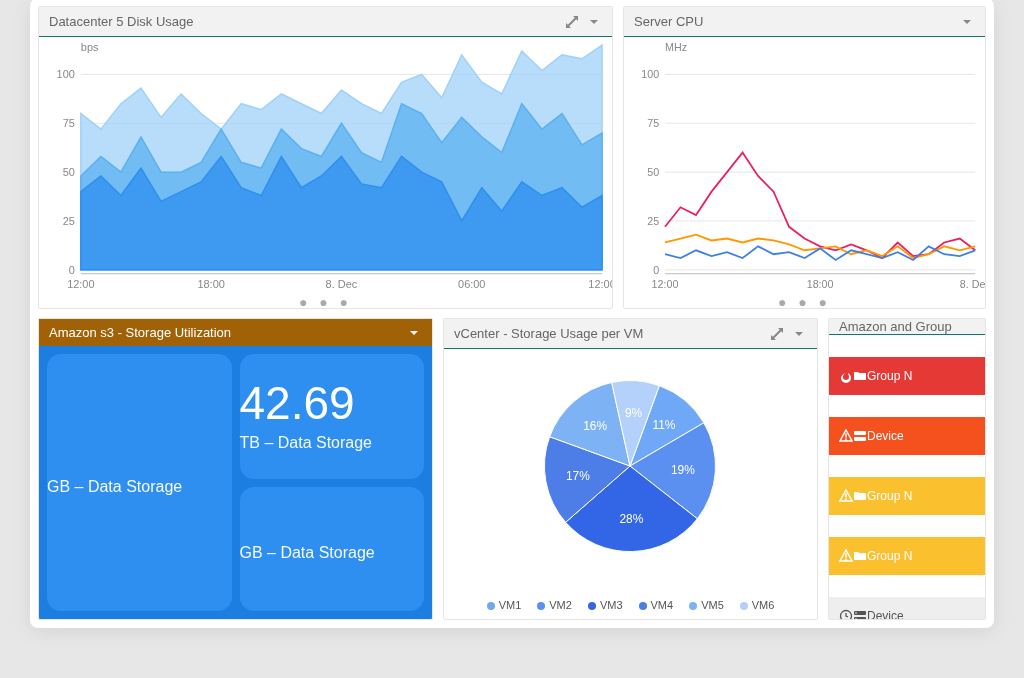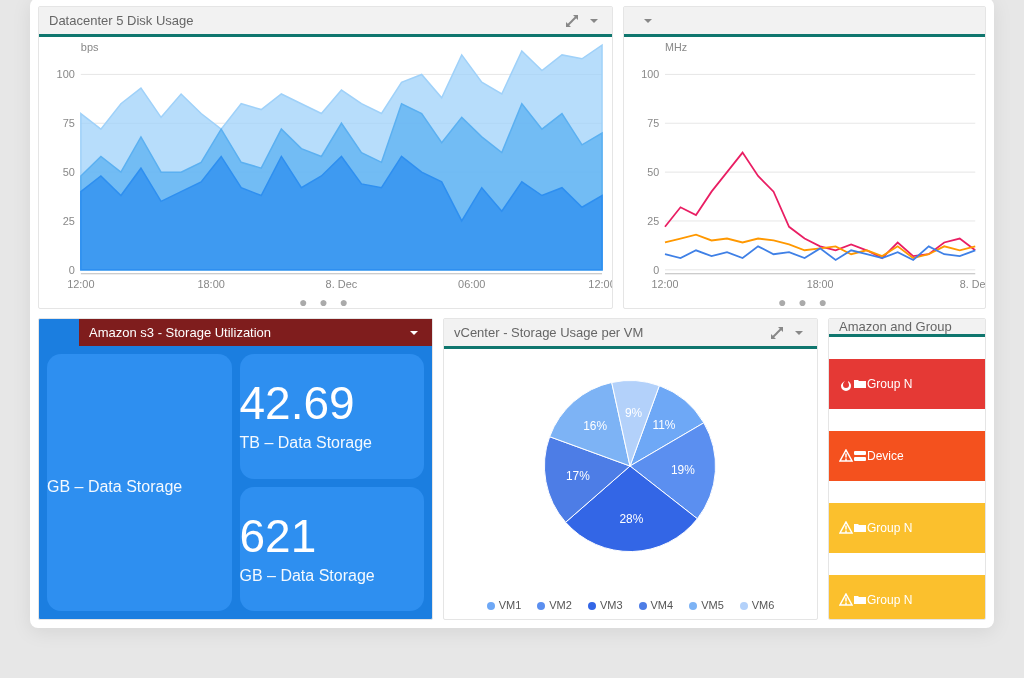--- a/index.html
+++ b/index.html
@@ -1,40 +1,40 @@
 <!DOCTYPE html>
 <html><head>
 <meta charset="utf-8">
 <style>
   * { box-sizing: border-box; margin: 0; padding: 0; }
   body { font-family: -apple-system, "Segoe UI", Arial, sans-serif; background:#e7e7e7; width:1024px; height:678px; overflow:hidden; }
   .dashboard { background:#fff; margin:0 30px 0 30px; padding:8px; border-radius:8px; box-shadow:0 4px 20px rgba(0,0,0,0.08); display:grid; grid-template-columns: 1fr 1fr; grid-template-rows: 302px 302px; gap:10px; position:relative; top:-2px;}
   .panel { background:#fff; border:1px solid #e5e5e5; border-radius:2px; display:flex; flex-direction:column; min-width:0; }
-  .panel-header { height:30px; background:#f2f2f2; display:flex; align-items:center; padding:0 10px; color:#666; font-size:13px; border-bottom:3px solid #0f766e; }
+  .panel-header { height:30px; background:#f2f2f2; display:flex; align-items:center; padding:0 10px; color:#666; font-size:13px; border-bottom:1px solid #0f766e; }
   .panel-header .title { flex:1; white-space:nowrap; overflow:hidden; text-overflow:ellipsis; }
   .panel-header .hdr-icon { width:16px; height:16px; margin-left:6px; fill:#888; cursor:pointer; }
   .panel-body { flex:1; position:relative; }
   .drag-dots { text-align:center; height:14px; color:#aaa; letter-spacing:4px; font-size:14px; }
   
   .axis-label { fill:#888; font-size:11px; }
   .gridline { stroke:#ccc; stroke-width:0.5; }
   
   .s3-panel { background:#1b7ee0; color:#fff; }
-  .s3-panel .panel-header { background:#7f1d1d; border:none; color:#fff;margin-left:40px; }
+  .s3-panel .panel-header { background:#a16207; border:none; color:#fff; }
   .s3-grid { display:grid; grid-template-columns:1fr 1fr; grid-template-rows:1fr 1fr; gap:8px; padding:8px; height:100%;}
   .s3-tile { background:#2e8ff0; display:flex; flex-direction:column; justify-content:center; align-items:flex-start; border-radius:14px; }
   .s3-tile.big { grid-row:1/3; }
   .s3-val { font-size:46px; font-weight:300; line-height:1; }
   .s3-val.big { font-size:60px; }
   .s3-lbl { font-size:16px; margin-top:8px; opacity:0.95; }
   
   .pie-legend { display:flex; justify-content:center; gap:16px; font-size:11px; color:#555; padding:6px 0 8px; }
   .pie-legend .swatch { width:8px; height:8px; border-radius:50%; display:inline-block; margin-right:4px; vertical-align:middle;}
   
-  .dg-list .row { height:50px; display:flex; align-items:center; color:#fff; font-size:12px; padding:0 10px; white-space:nowrap; overflow:hidden;margin-top:22px;}
+  .dg-list .row { height:38px; display:flex; align-items:center; color:#fff; font-size:12px; padding:0 10px; white-space:nowrap; overflow:hidden;margin-top:22px;}
   .dg-list .row.grey { color:#555; }
   .row-icon { width:14px; height:14px; fill:currentColor; flex:none; }
   
   .row1 { display:grid; grid-template-columns: 575px 1fr; gap:10px; grid-column:1/3; }
   .row2 { display:grid; grid-template-columns: 395px 375px 1fr; gap:10px; grid-column:1/3; }
 </style>
 </head>
 <body>
 
 <div class="dashboard">
@@ -73,20 +73,21 @@
             <path d="M42.0 137.3 L62.1 118.0 L82.2 133.5 L102.3 98.7 L122.5 133.5 L142.6 133.5 L162.7 123.8 L182.8 91.0 L202.9 123.8 L223.0 129.6 L243.2 91.0 L263.3 110.3 L283.4 118.0 L303.5 85.2 L323.6 114.2 L343.7 123.8 L363.8 65.9 L384.0 75.6 L404.1 104.5 L424.2 79.4 L444.3 98.7 L464.4 114.2 L484.5 65.9 L504.7 91.0 L524.8 75.6 L544.9 106.5 L565.0 94.9 L565 230 L42 230 Z" fill="#5bb0f1" fill-opacity="0.75" stroke="#5bb0f1" stroke-width="1.5"></path>
             <path d="M42.0 152.8 L62.1 137.3 L82.2 156.6 L102.3 129.6 L122.5 162.4 L142.6 152.8 L162.7 143.1 L182.8 118.0 L202.9 148.9 L223.0 156.6 L243.2 118.0 L263.3 148.9 L283.4 137.3 L303.5 118.0 L323.6 145.1 L343.7 148.9 L363.8 118.0 L384.0 133.5 L404.1 143.1 L424.2 181.7 L444.3 148.9 L464.4 172.1 L484.5 143.1 L504.7 156.6 L524.8 148.9 L544.9 168.2 L565.0 156.6 L565 230 L42 230 Z" fill="#2e8ff0" fill-opacity="0.75" stroke="#2e8ff0" stroke-width="1.5"></path>
             <line stroke="#bbb" x1="42" x2="565" y1="234" y2="234"></line>
           </svg>
       </div>
       <div class="drag-dots">● ● ●</div>
     </div>
 
     <div class="panel">
       <div class="panel-header">
+        <span class="title">Server CPU</span>
         <svg class="hdr-icon" viewBox="0 0 16 16">
             <path d="M4 6l4 4 4-4z"></path>
           </svg>
       </div>
       <div class="panel-body">
         <svg id="cpu-svg" width="100%" height="100%" viewBox="0 0 370 254" preserveAspectRatio="none">
             <text class="axis-label" x="42" y="14">MHz</text>
             <line class="gridline" x1="42" x2="360" y1="230" y2="230"></line>
             <text class="axis-label" x="36" y="234" text-anchor="end">0</text>
             <line class="gridline" x1="42" x2="360" y1="181.73913043478262" y2="181.73913043478262"></line>
@@ -121,21 +122,20 @@
       </div>
       <div class="s3-grid">
         <div class="s3-tile big">
           <div class="s3-lbl">GB – Data Storage</div>
         </div>
         <div class="s3-tile">
           <div class="s3-val">42.69</div>
           <div class="s3-lbl">TB – Data Storage</div>
         </div>
         <div class="s3-tile">
-          <div class="s3-val">621</div>
           <div class="s3-lbl">GB – Data Storage</div>
         </div>
       </div>
     </div>
 
     <div class="panel">
       <div class="panel-header">
         <span class="title">vCenter - Storage Usage per VM</span>
         <svg class="hdr-icon" viewBox="0 0 16 16">
             <path d="M2 9v5h5l-1.8-1.8L9 8.4 7.6 7 3.8 10.8 2 9zm12-2V2H9l1.8 1.8L7 7.6 8.4 9l3.8-3.8L14 7z"></path>

